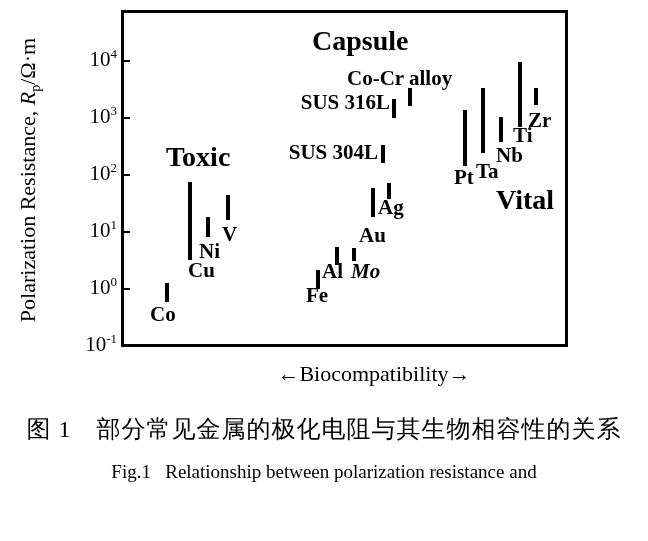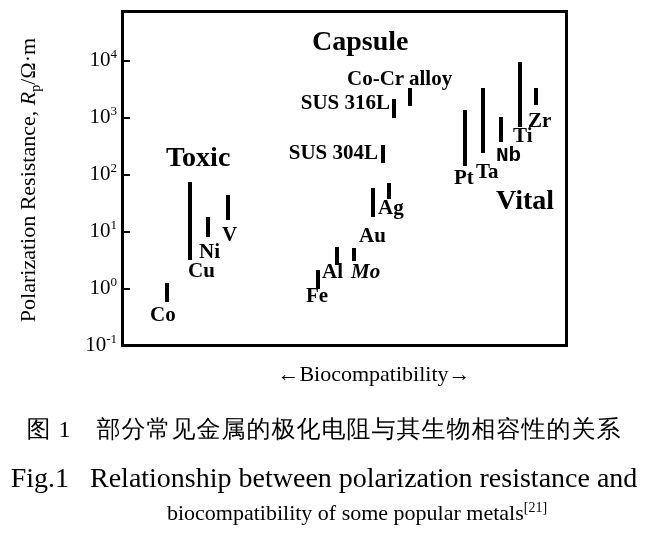--- a/index.html
+++ b/index.html
@@ -23,38 +23,37 @@
     transform:rotate(-90deg);transform-origin:50% 50%;
   }
   .y-title i{font-style:italic;}
   .y-title sub{font-size:14px;}
   .x-title{
     position:absolute;left:174px;top:361px;width:400px;
     font-size:22px;line-height:1.2;text-align:center;white-space:nowrap;
   }
   .cap-line{position:absolute;left:0;width:648px;text-align:center;line-height:1.2;}
   .cap-zh{top:415px;font-size:24px;letter-spacing:1px;}
-  .cap-en1{top:461px;font-size:28px;white-space:pre;}
+  .cap-en1{top:461px;font-size:19px;white-space:pre;}
   .cap-en2{top:500px;font-size:22px;padding-left:66px;box-sizing:border-box;}
   .cap-en2 sup{font-size:14px;}
 </style>
 </head>
 <body>
 
 <div class="canvas">
 
   <div class="y-title"><span>Polarization Resistance, </span><i>R</i><sub>p</sub><span>/Ω·m</span></div>
 
   <div class="plot-frame"></div>
 
   <div class="x-title">←Biocompatibility→</div>
 
   <div class="cap-line cap-zh">图 1　部分常见金属的极化电阻与其生物相容性的关系</div>
   <div class="cap-line cap-en1">Fig.1   Relationship between polarization resistance and</div>
-  <div class="cap-line cap-en2"><span>biocompatibility of some popular metals</span><sup>[21]</sup></div>
 <div class="tick-label" style="top: 47px; right: 531px;"><span>10</span><sup>4</sup></div>
     <div class="tick-mark" style="top: 60px;"></div>
     <div class="tick-label" style="top: 104px; right: 531px;"><span>10</span><sup>3</sup></div>
     <div class="tick-mark" style="top: 117px;"></div>
     <div class="tick-label" style="top: 161px; right: 531px;"><span>10</span><sup>2</sup></div>
     <div class="tick-mark" style="top: 174px;"></div>
     <div class="tick-label" style="top: 218px; right: 531px;"><span>10</span><sup>1</sup></div>
     <div class="tick-mark" style="top: 231px;"></div>
     <div class="tick-label" style="top: 275px; right: 531px;"><span>10</span><sup>0</sup></div>
     <div class="tick-mark" style="top: 288px;"></div>
@@ -82,21 +81,21 @@
     <div class="metal-label" style="top: 141px; right: 270px;">SUS 304L</div>
     <div class="bar" style="left: 392px; top: 98.5px; height: 19.5px;"></div>
     <div class="metal-label" style="top: 91px; right: 258px;">SUS 316L</div>
     <div class="bar" style="left: 408px; top: 87.7px; height: 18.7px;"></div>
     <div class="metal-label" style="top: 67px; left: 347px;">Co-Cr alloy</div>
     <div class="bar" style="left: 463px; top: 109.7px; height: 56.1px;"></div>
     <div class="metal-label" style="top: 166px; left: 454px;">Pt</div>
     <div class="bar" style="left: 481px; top: 87.7px; height: 65.6px;"></div>
     <div class="metal-label" style="top: 160px; left: 476px;">Ta</div>
     <div class="bar" style="left: 499px; top: 116.8px; height: 25.2px;"></div>
-    <div class="metal-label" style="top: 144px; left: 496px; font-family: Liberation Mono, monospace;">Nb</div>
+    <div class="metal-label" style="top: 144px; left: 496px;">Nb</div>
     <div class="bar" style="left: 518px; top: 62.3px; height: 64.6px;"></div>
     <div class="metal-label" style="top: 124px; left: 513px;">Ti</div>
     <div class="bar" style="left: 534px; top: 87.7px; height: 17.2px;"></div>
     <div class="metal-label" style="top: 109px; left: 528px;">Zr</div>
     <div class="group-label" style="left: 312px; top: 26px;">Capsule</div>
     <div class="group-label" style="left: 166px; top: 142px;">Toxic</div>
     <div class="group-label" style="left: 496px; top: 185px;">Vital</div>
   </div>
 
 </body></html>

